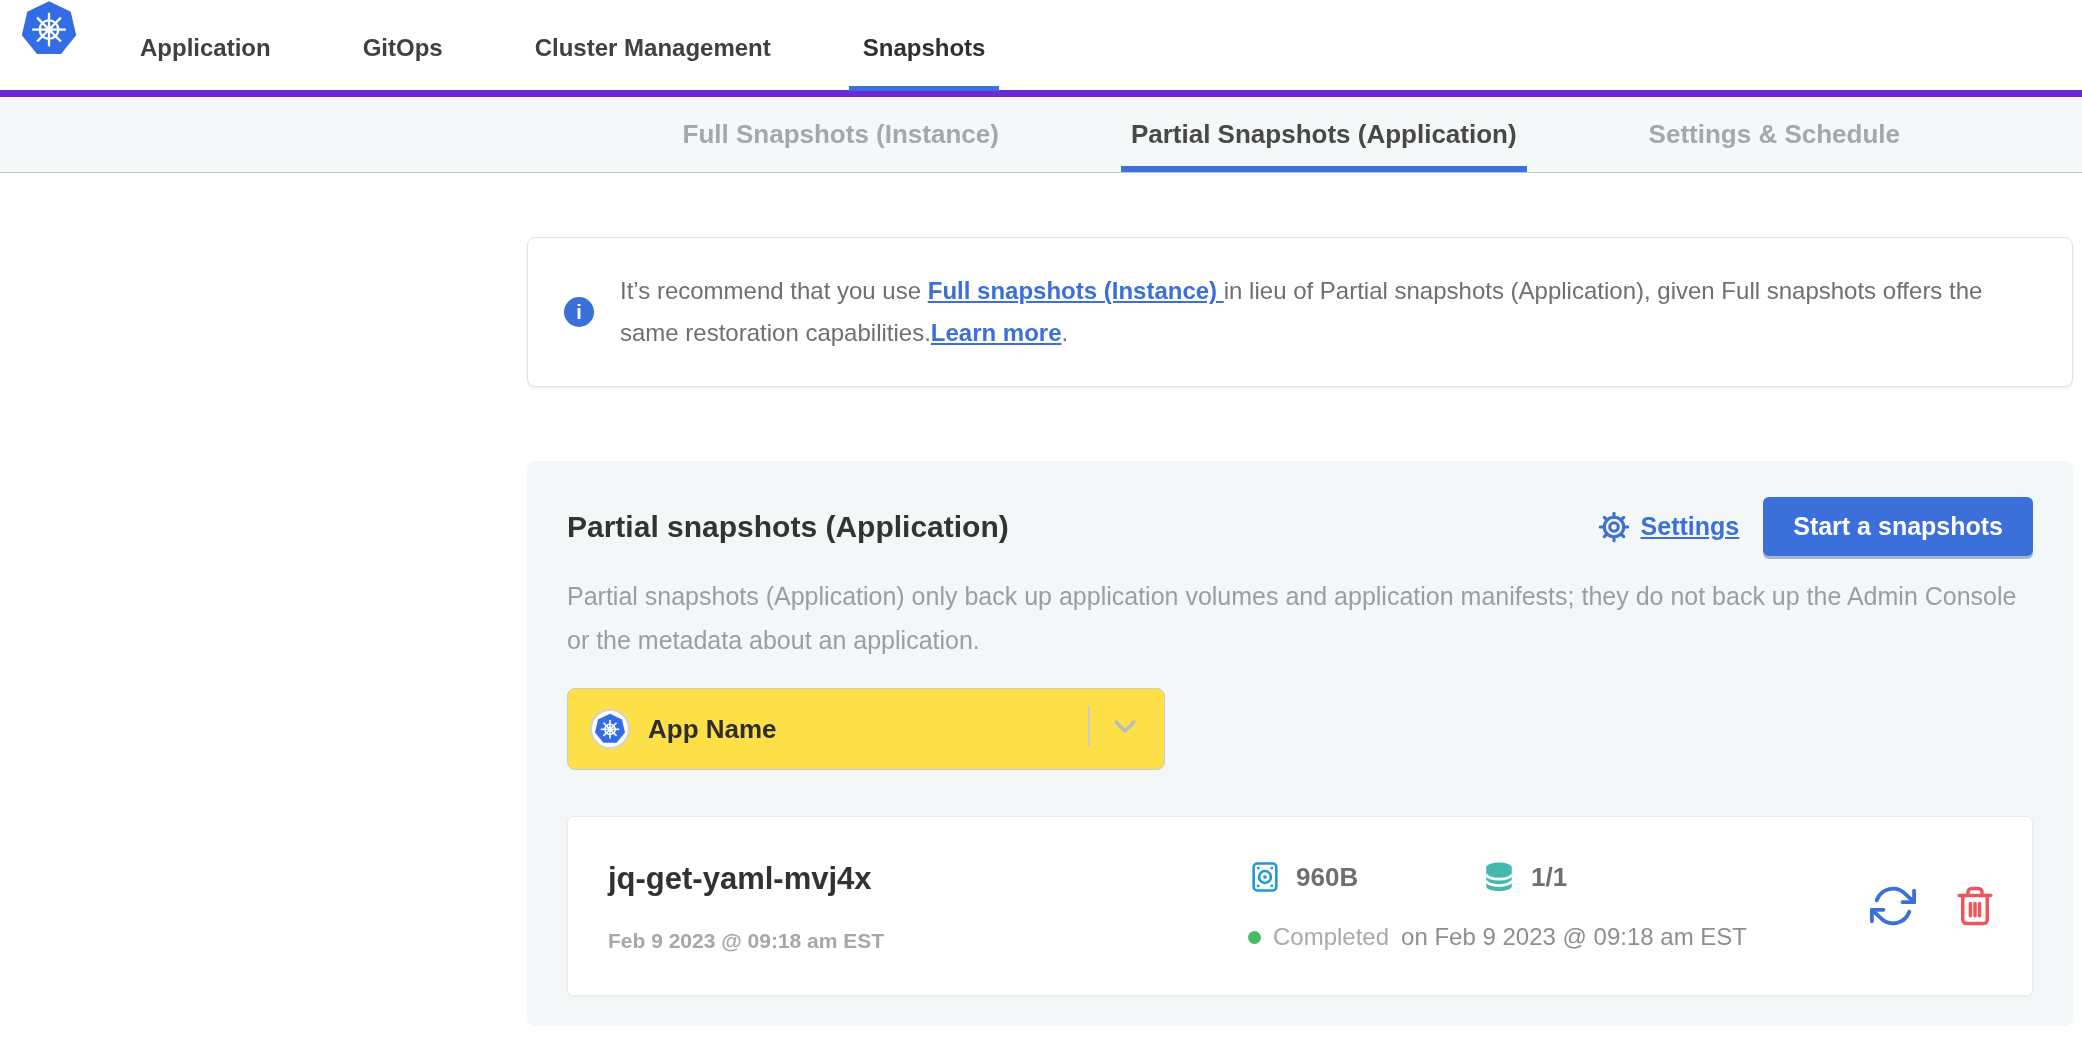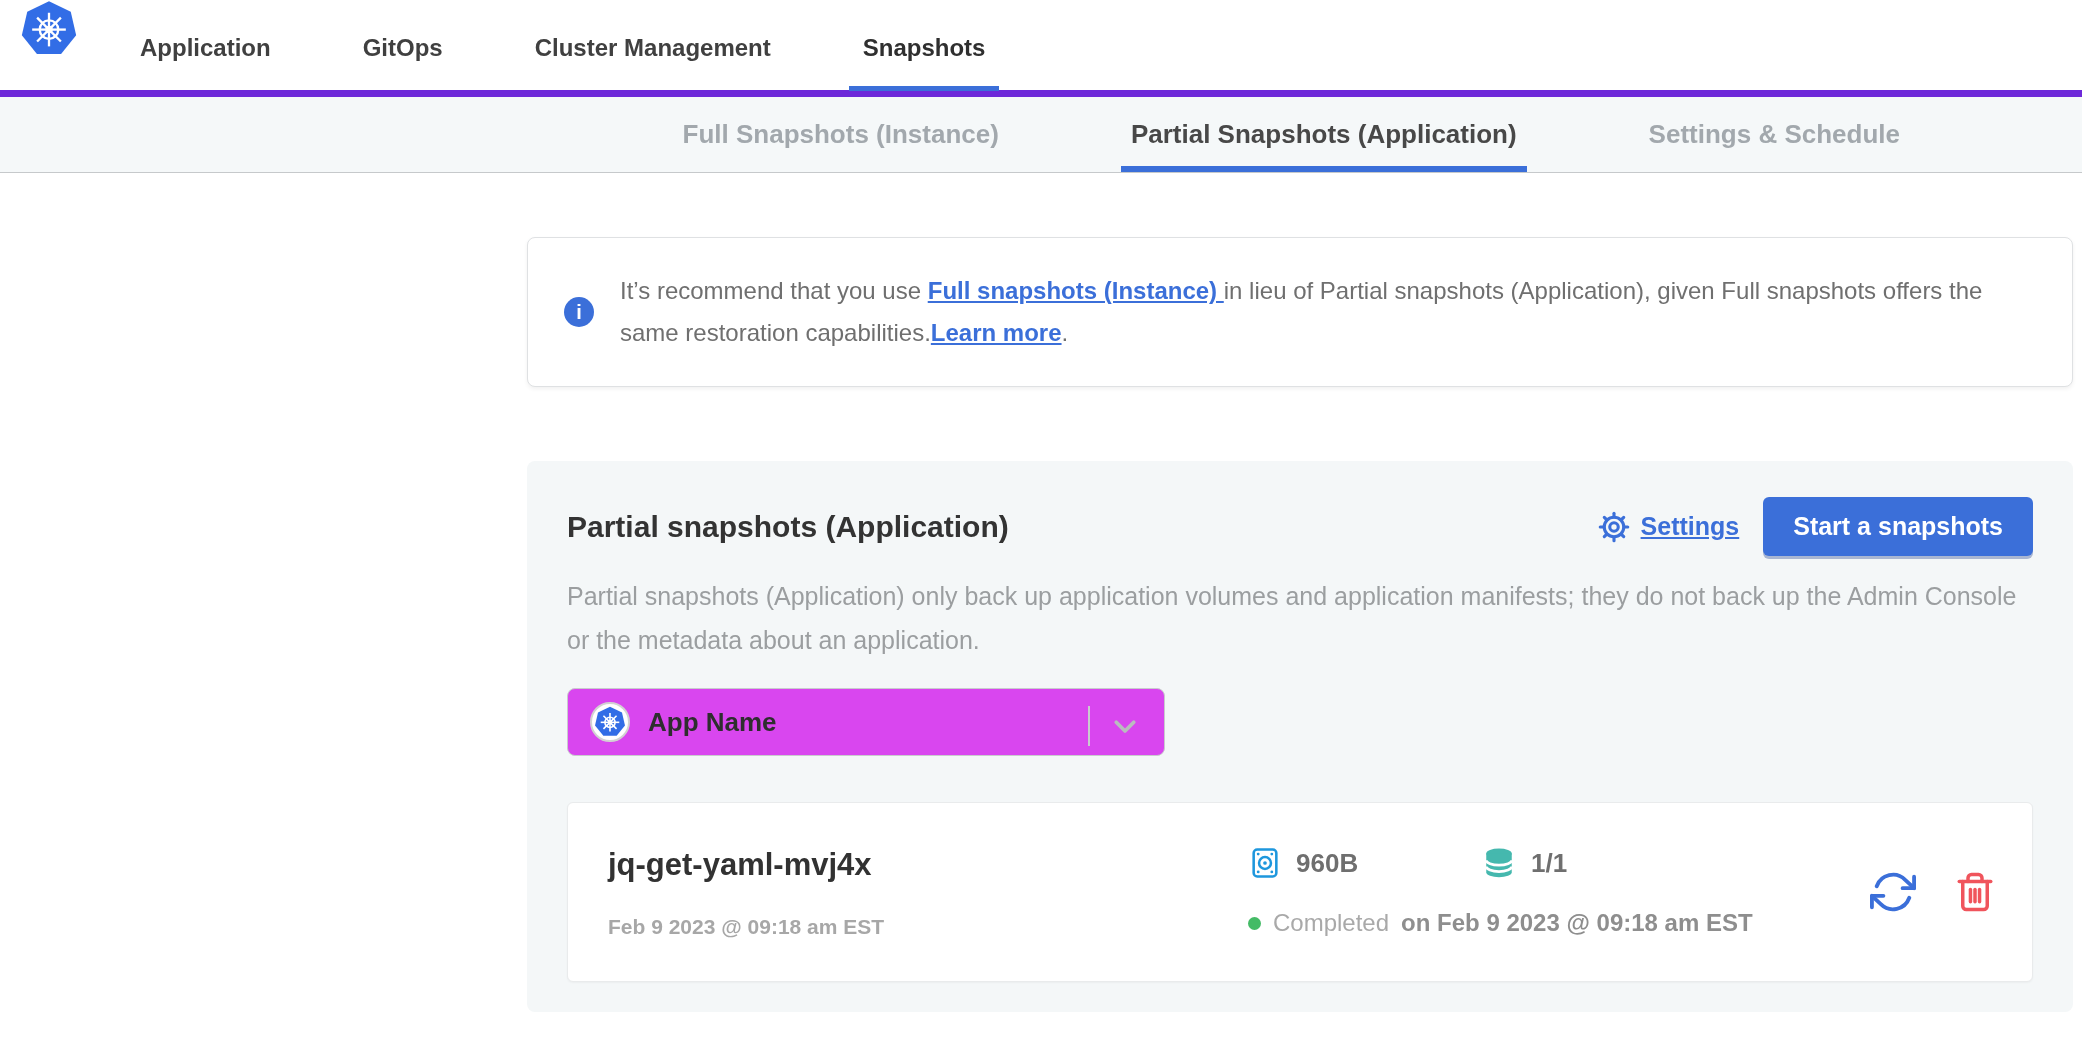--- a/index.html
+++ b/index.html
@@ -49,21 +49,21 @@
   .settings-link span { font-size:25px; font-weight:700; color:#3b6fd9;
     text-decoration:underline; }
   .btn-primary { background:#3b6fd9; color:#fff; border:none; border-radius:6px;
     font-family:"Liberation Sans", sans-serif; font-size:25px; font-weight:700;
     padding:15px 30px; cursor:pointer; box-shadow:0 3px 0 rgba(30,60,140,.35); }
 
   .panel-desc { margin-top:18px; font-size:25px; line-height:44px; color:#9b9ea0;
     width:1466px; }
 
   
-  .app-select { margin-top:26px; width:598px; height:68px; background:#d946ef;
+  .app-select { margin-top:26px; width:598px; height:82px; background:#fde047;
     border:1px solid #c9cbce; border-radius:8px; display:flex; align-items:center;
     padding-left:22px; position:relative; cursor:pointer; }
   .k8s-badge { width:40px; height:40px; border-radius:50%; background:#fff;
     border:2px solid #d2d2d2; display:flex; align-items:center; justify-content:center; }
   .app-select-label { margin-left:18px; font-size:26px; font-weight:700; color:#2e2e2e; }
   .select-divider { position:absolute; right:74px; top:17px; height:40px; width:2px;
     background:#c9cbce; }
   .select-chevron { position:absolute; right:24px; top:22px; }
 
   
@@ -74,21 +74,21 @@
   .snap-name { font-size:31px; font-weight:700; color:#323232; line-height:40px; }
   .snap-time { margin-top:30px; font-size:21px; font-weight:700; color:#a7a7a7; }
   .snap-mid { flex:1; }
   .metrics { display:flex; align-items:center; }
   .metric { display:flex; align-items:center; gap:14px; }
   .metric.size { width:233px; }
   .metric-value { font-size:26px; font-weight:700; color:#6f6f6f; }
   .status-line { margin-top:28px; display:flex; align-items:center; gap:12px; }
   .status-dot { width:13px; height:13px; border-radius:50%; background:#44bb66; }
   .status-label { font-size:24px; color:#a9a9a9; font-weight:500; }
-  .status-detail { font-size:24px; color:#8e8e8e; font-weight:700; }
+  .status-detail { font-size:24px; color:#8e8e8e; font-weight:400; }
   .snap-actions { display:flex; align-items:center; gap:38px; align-self:center;
     margin-left:20px; }
   .icon-btn { background:none; border:none; cursor:pointer; padding:0;
     display:flex; align-items:center; }
 </style>
 </head>
 <body>
 
 <header class="topbar">
   <div class="logo">

